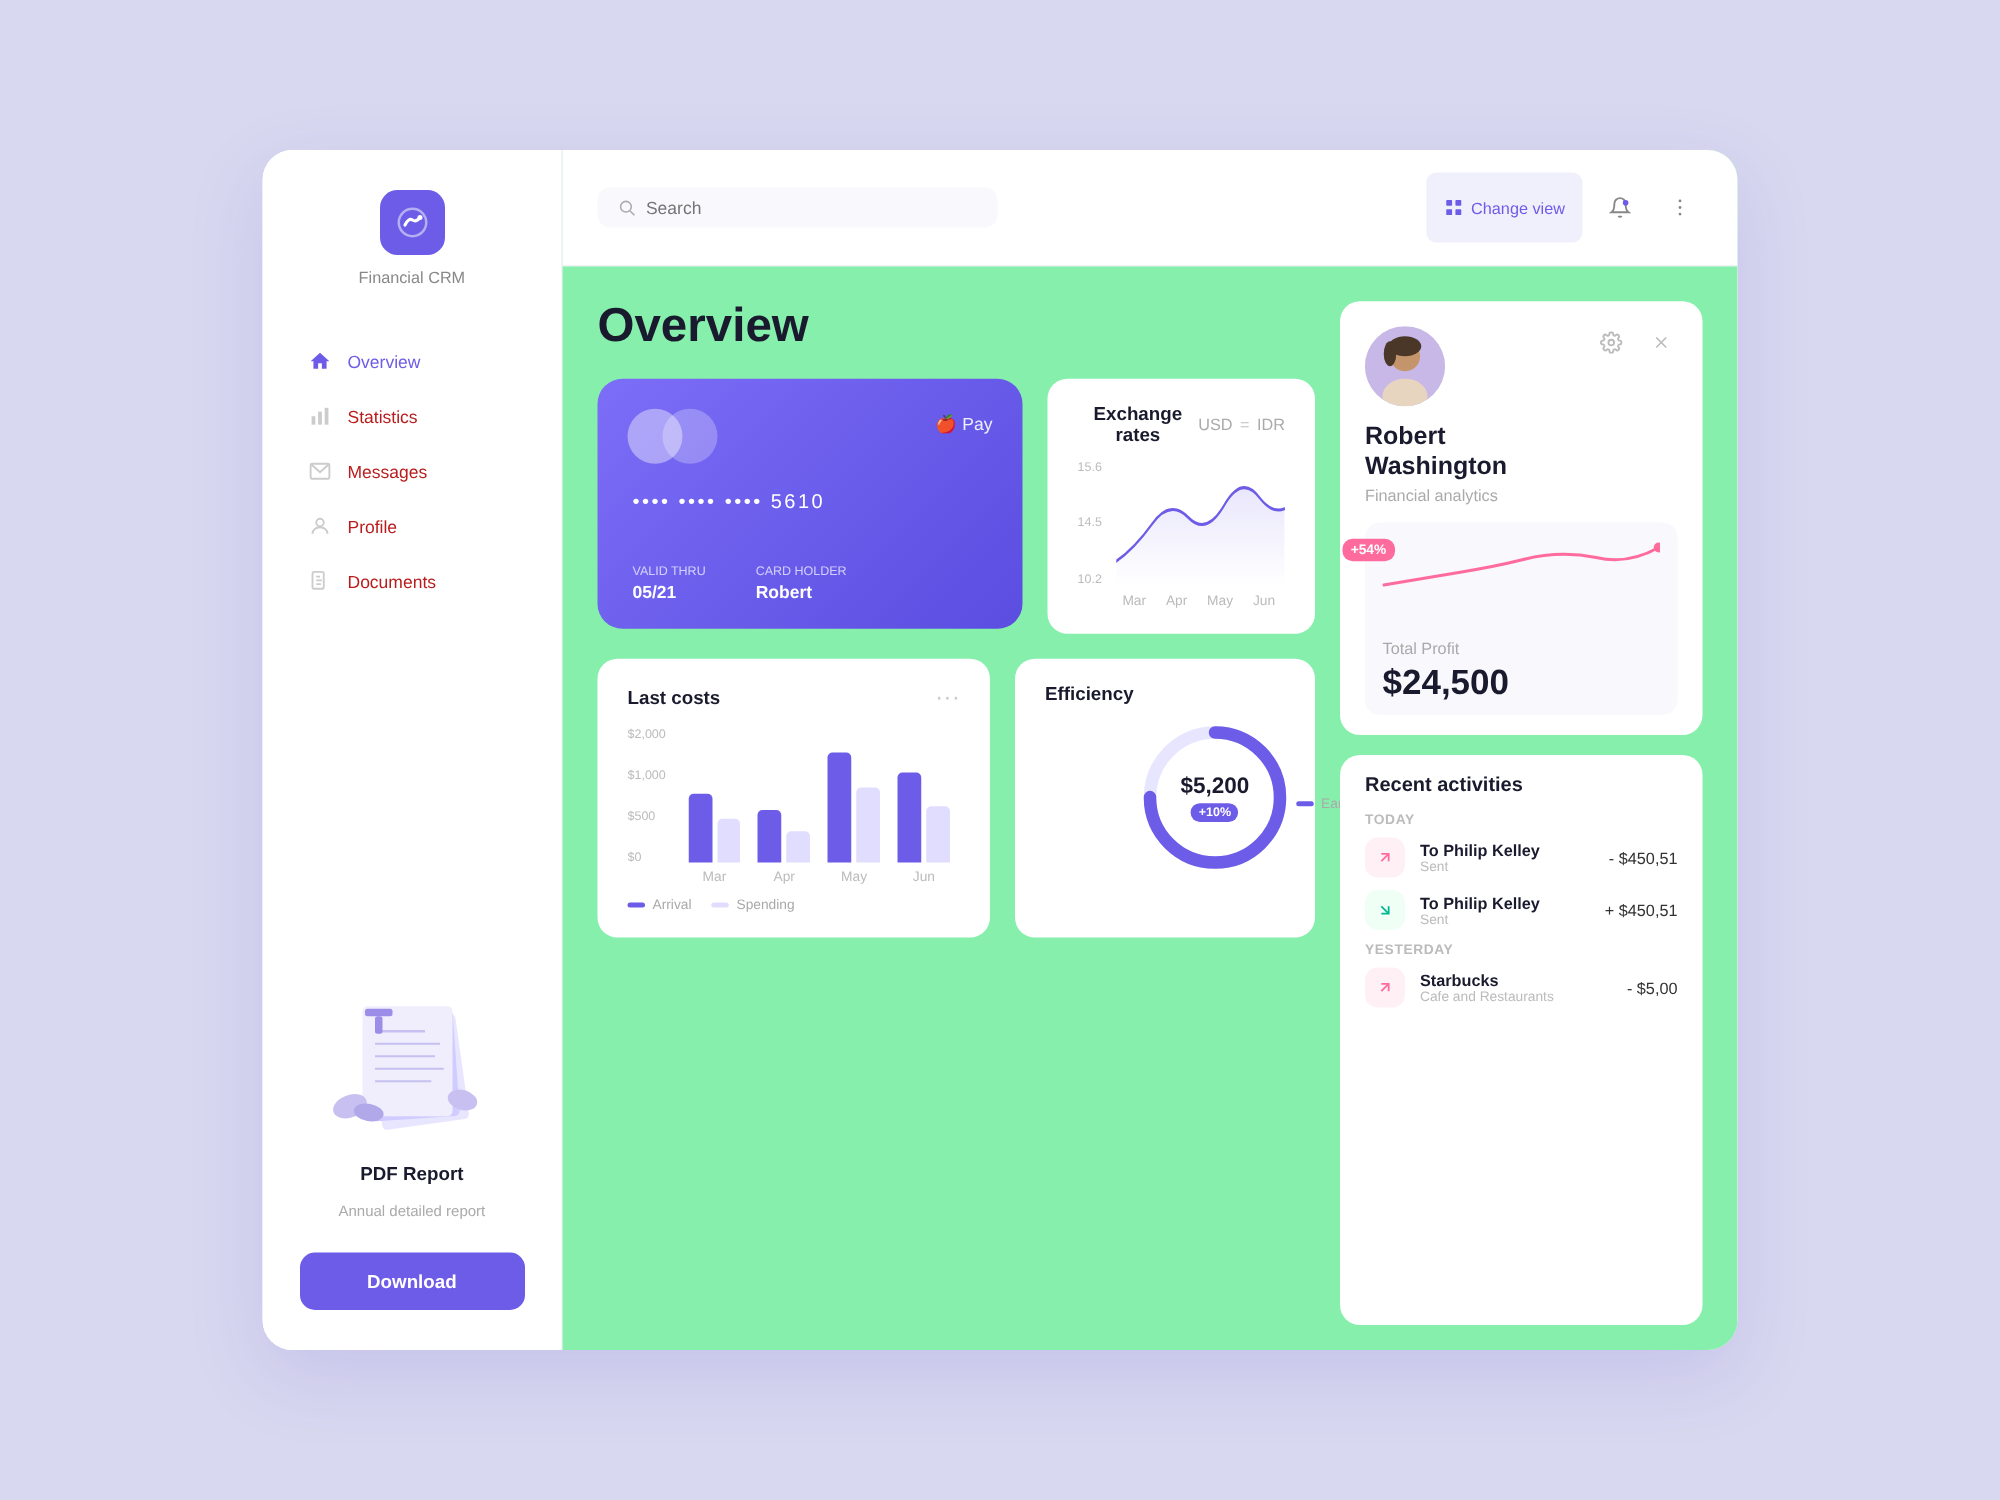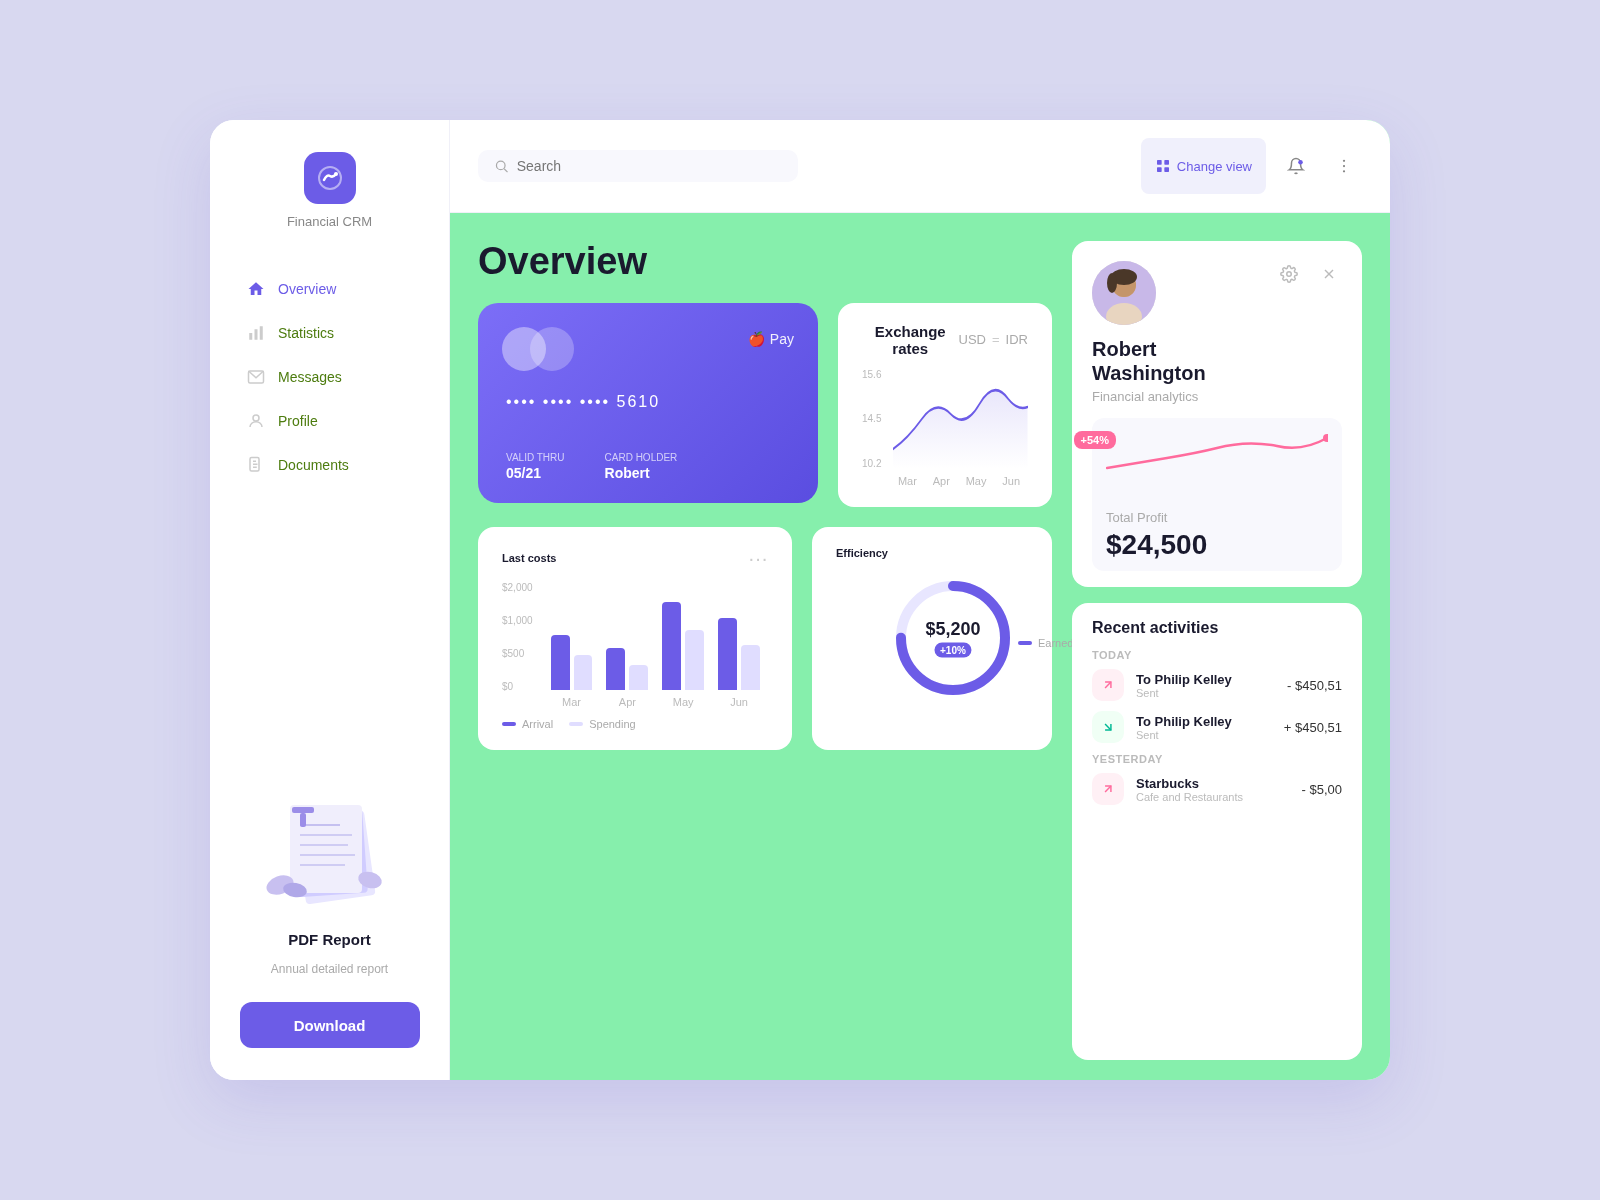--- a/index.html
+++ b/index.html
@@ -49,21 +49,21 @@
       flex-direction: column;
       gap: 4px;
       padding: 0 20px;
     }
     .nav-item {
       display: flex; align-items: center; gap: 12px;
       padding: 10px 16px;
       border-radius: 10px;
       cursor: pointer;
       font-size: 14px;
-      color: #4d7c0f;
+      color: #b91c1c;
       font-weight: 500;
     }
     .nav-item.active {
       color: #6c5ce7;
       background: transparent;
     }
     .nav-item .nav-icon { width: 20px; height: 20px; display:flex; align-items:center; justify-content:center; }
     .sidebar-bottom {
       margin-top: auto;
       width: 100%;
@@ -234,21 +234,21 @@
       padding: 20px 24px;
       display: flex;
       flex-direction: row;
       align-items: center;
       flex-shrink: 0;
     }
 
     .chart-header {
       display: flex; justify-content: space-between; align-items: center; margin-bottom: 12px;
     }
-    .chart-title { font-size: 11px; font-weight: 600; color: #1a1a2e; }
+    .chart-title { font-size: 15px; font-weight: 600; color: #1a1a2e; }
     .dots-menu { color: #ccc; font-size: 20px; cursor: pointer; }
 
     
     .bar-chart {
       display: flex;
       align-items: flex-end;
       gap: 14px;
       height: 100px;
       margin-top: 8px;
       padding: 0 8px;

